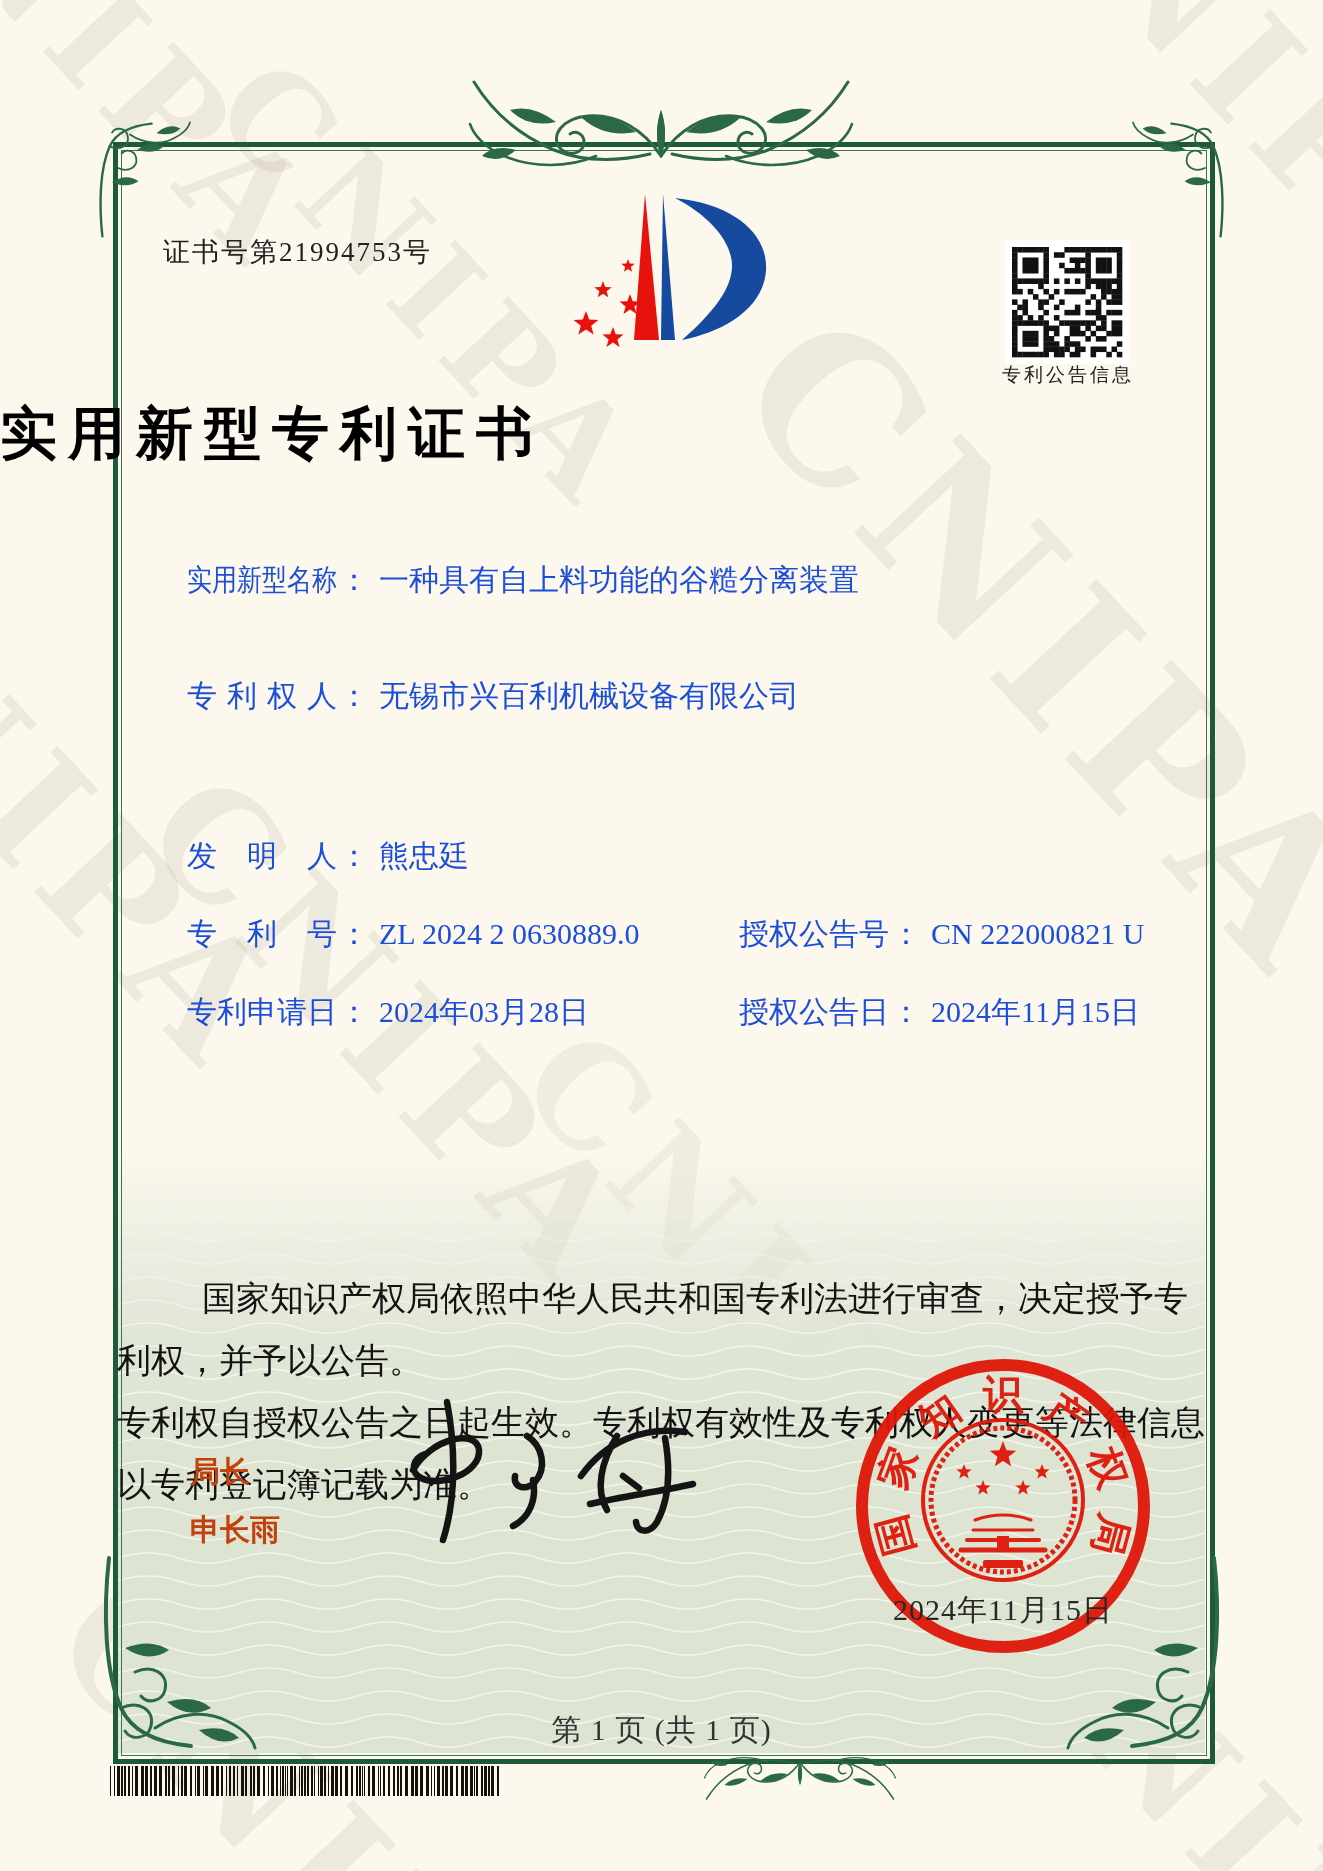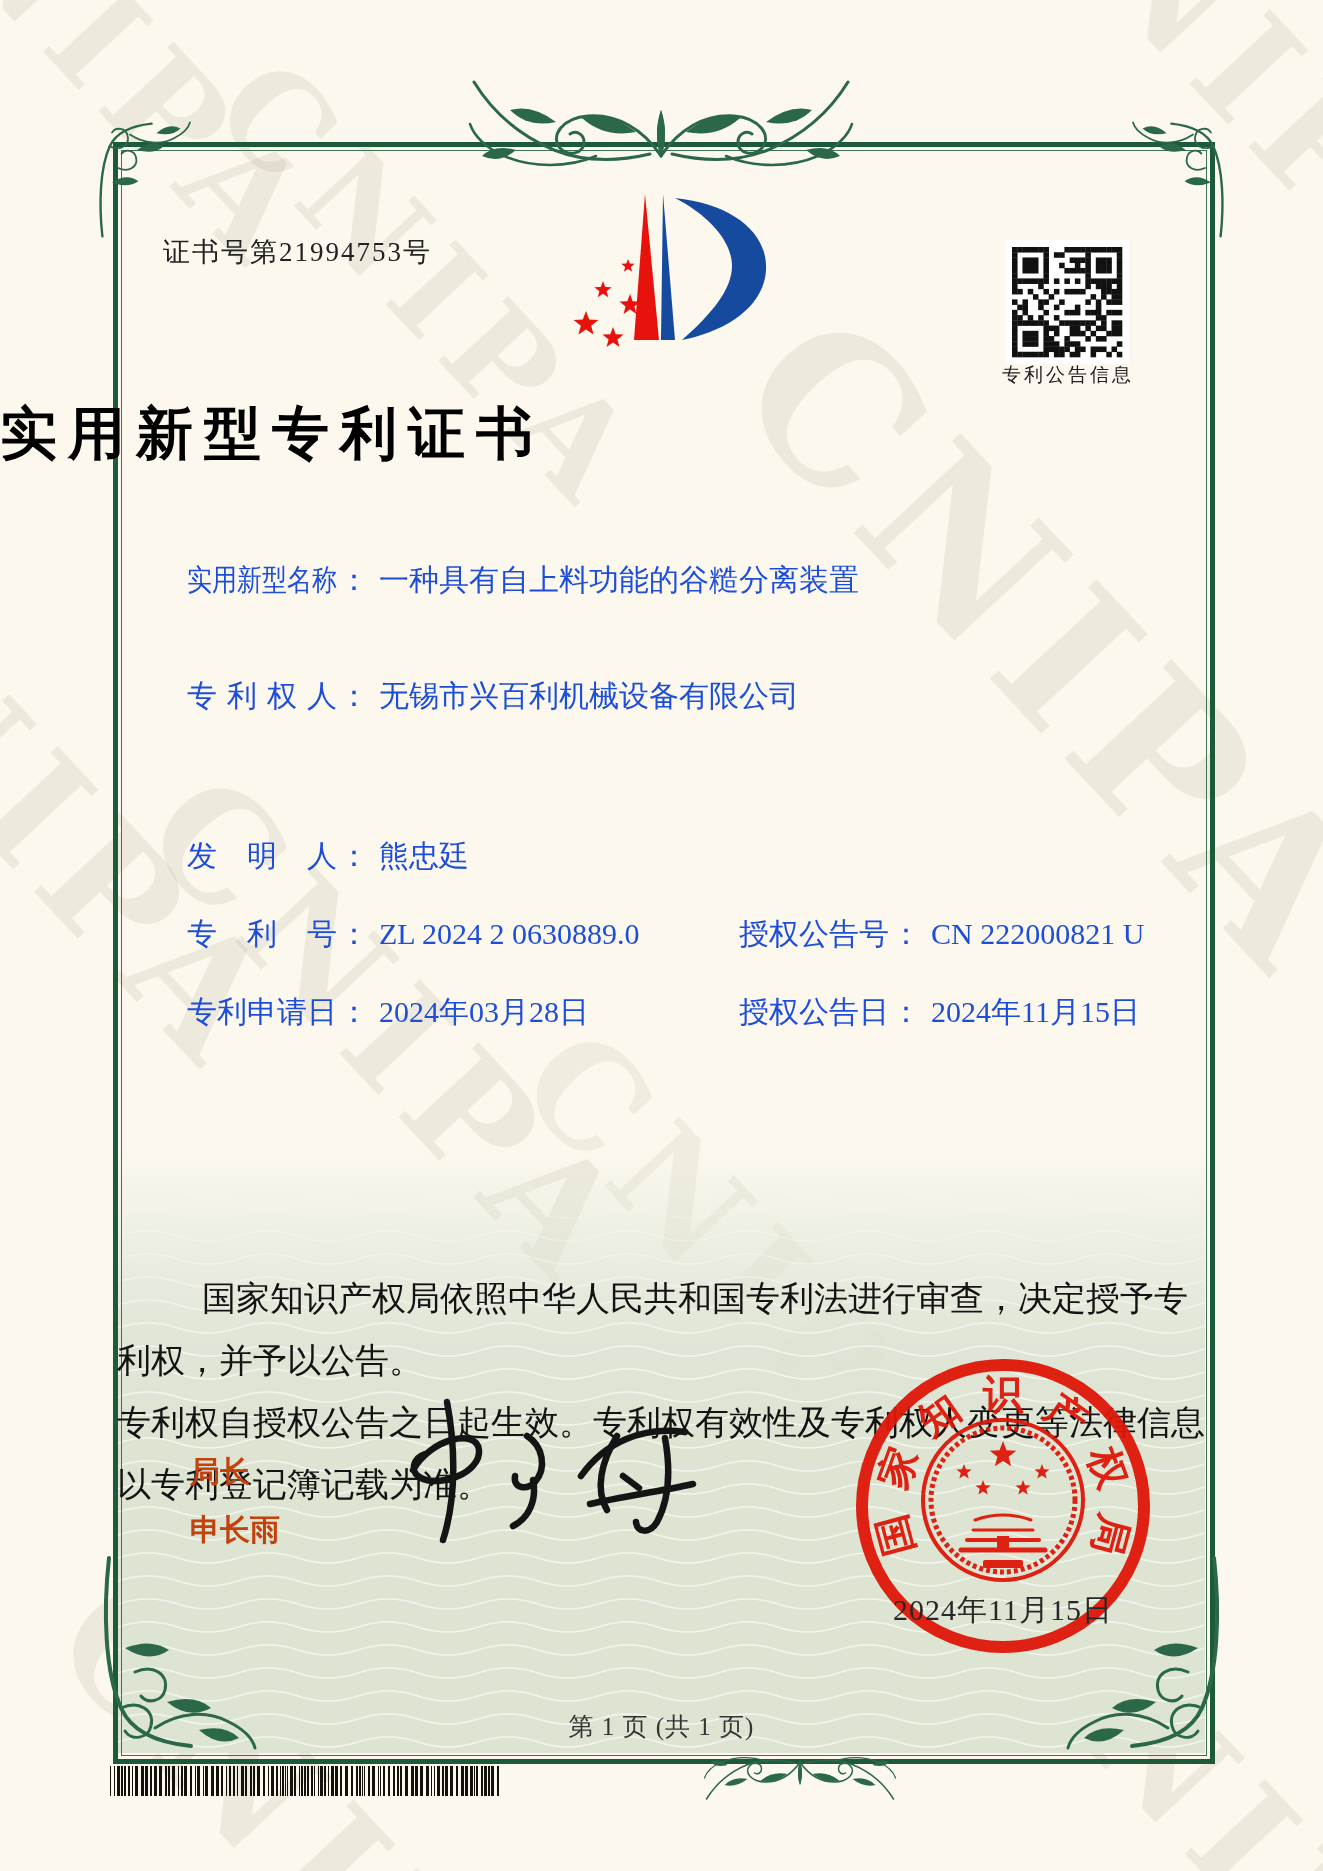--- a/index.html
+++ b/index.html
@@ -57,21 +57,21 @@
       font-family:"Liberation Sans","DejaVu Sans",sans-serif;color:#c2410c;}
   .sig-svg{position:absolute;left:385px;top:1392px;}
 
   
   .seal{position:absolute;left:851px;top:1354px;opacity:.95;}
   .seal text.ring{font-family:"DejaVu Serif",serif;font-weight:700;font-size:40px;fill:#df1708;}
   .seal .date{font-family:"Liberation Serif","DejaVu Serif",serif;font-size:30px;fill:#1d1d1d;letter-spacing:1px;}
 
   
   .page-info{position:absolute;left:0;top:1710px;width:1323px;text-align:center;
-      font-size:25px;color:#333;letter-spacing:1px;}
+      font-size:30px;color:#333;letter-spacing:1px;}
   .barcode{position:absolute;left:110px;top:1766px;}
 </style>
 </head>
 <body>
 
 <div class="page">
 
   <div class="wm" style="left:90px;top:30px;font-size:140px;">CNIPA</div>
   <div class="wm" style="left:430px;top:285px;font-size:130px;">CNIPA</div>
   <div class="wm" style="left:1240px;top:60px;font-size:150px;">CNIPA</div>

